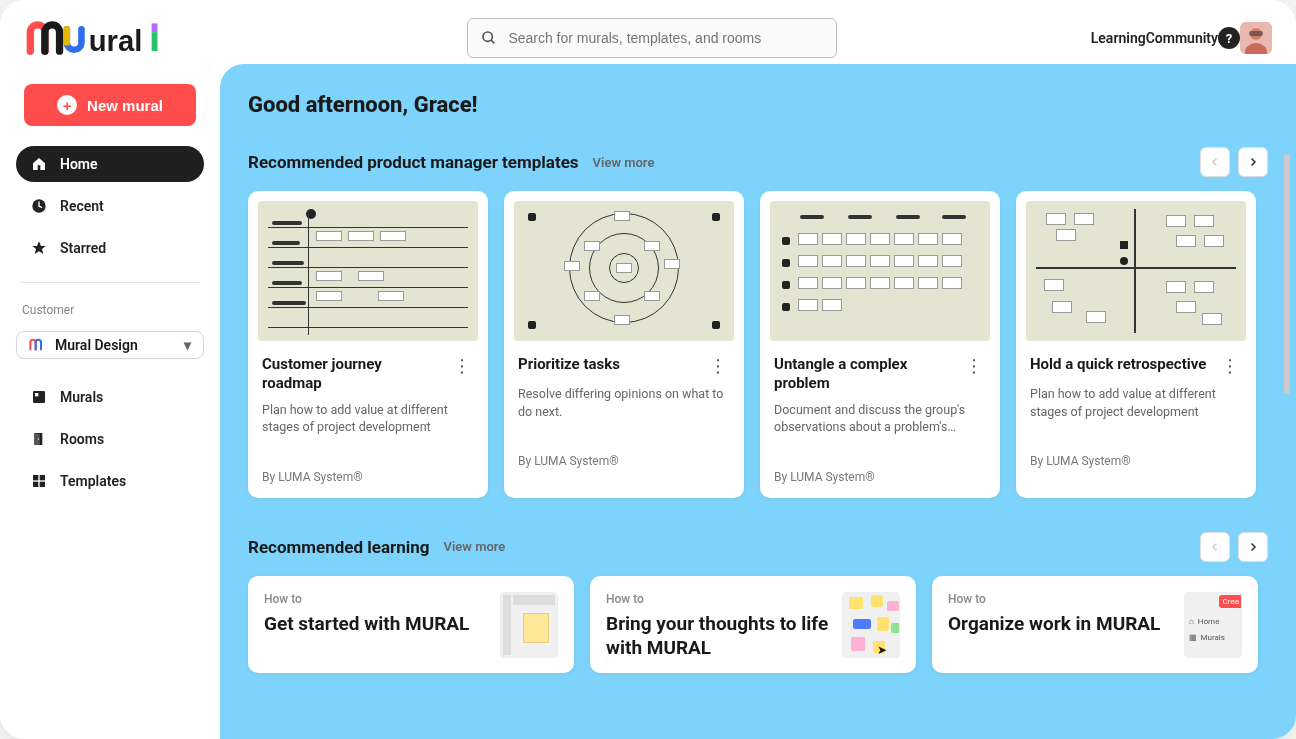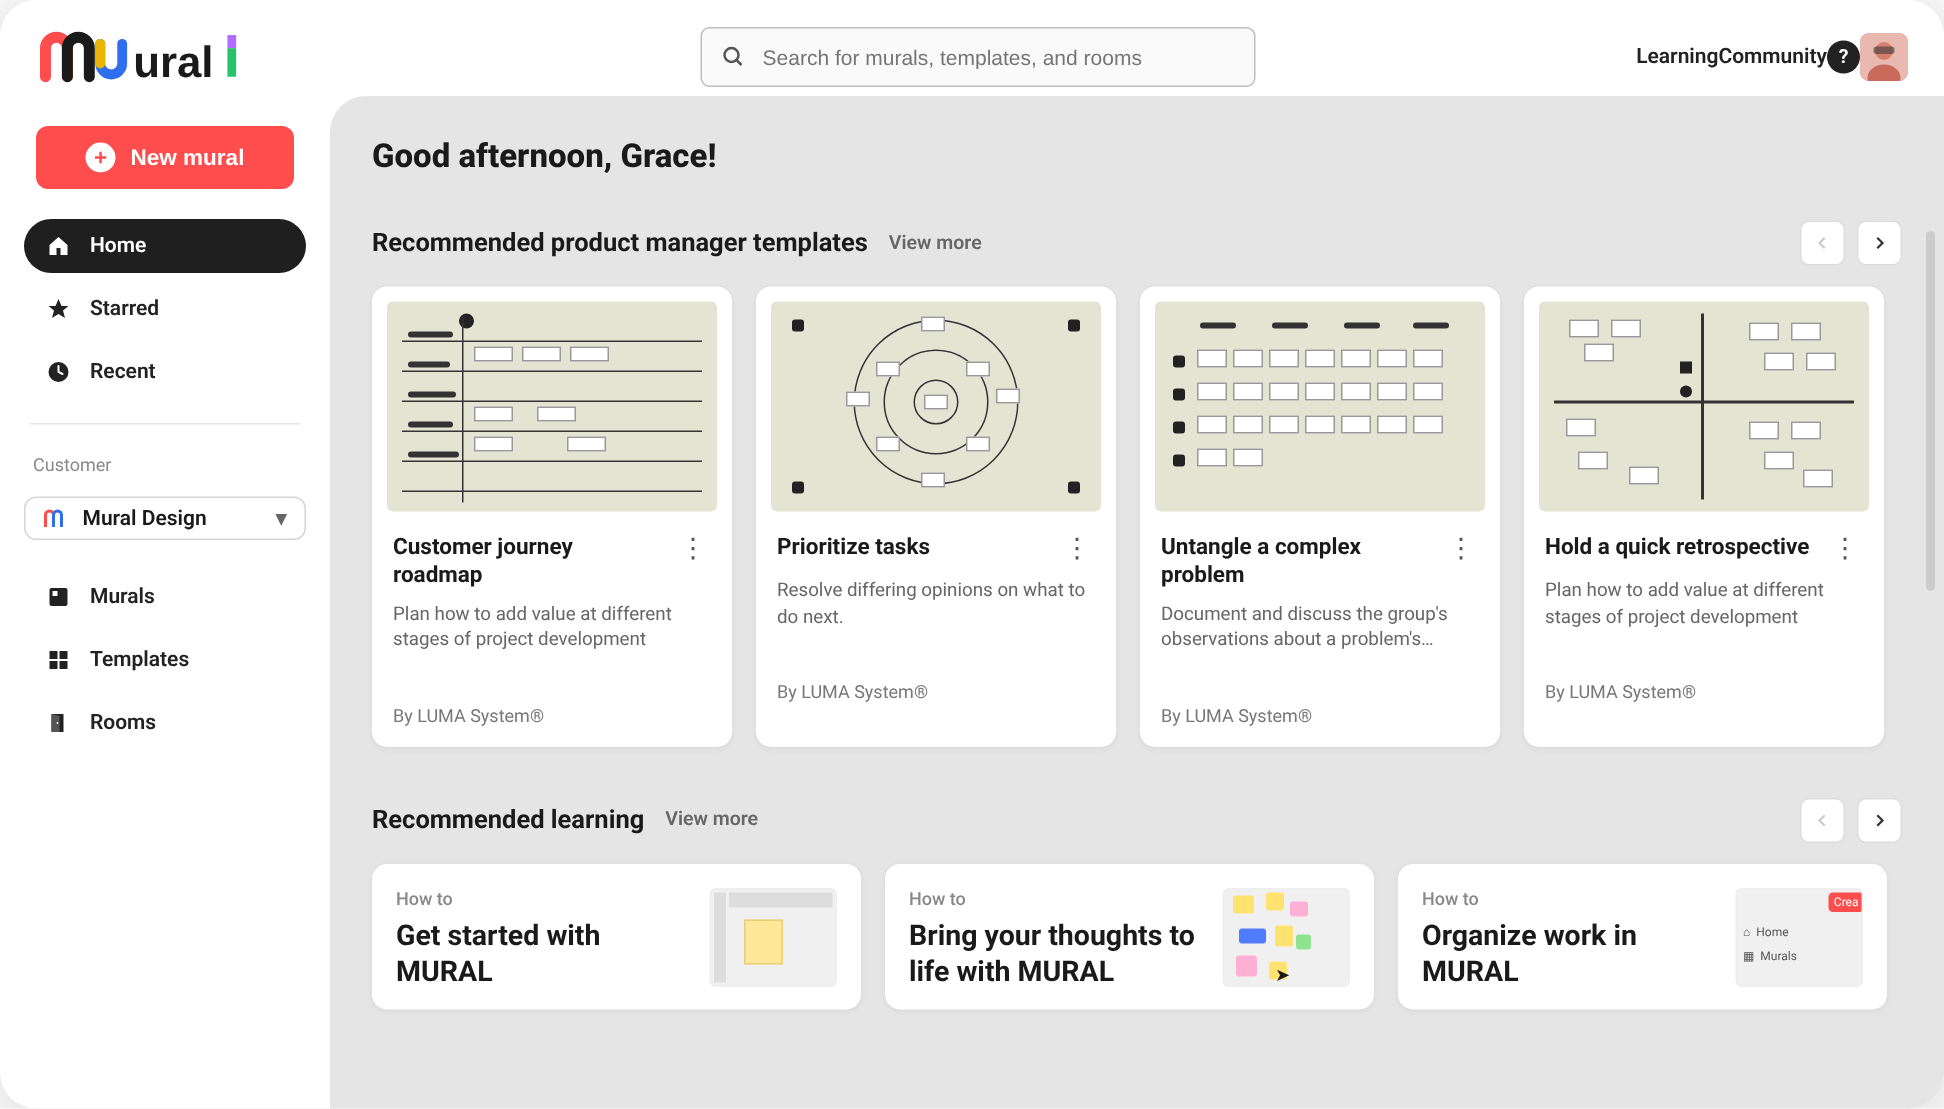--- a/index.html
+++ b/index.html
@@ -19,21 +19,21 @@
 .newmural { background:#ff4d4d; color:#fff; border:none; border-radius:8px; height:42px; display:flex; align-items:center; justify-content:center; gap:10px; font-weight:700; font-size:15px; cursor:pointer; margin: 10px 8px 14px 8px; }
 .newmural .plus { width:20px; height:20px; background:#fff; border-radius:50%; color:#ff4d4d; display:flex; align-items:center; justify-content:center; font-weight:900; }
 .navitem { display:flex; align-items:center; gap:12px; padding: 9px 14px; border-radius:20px; font-size:14px; font-weight:600; cursor:pointer; color:#222;}
 .navitem.active { background:#1f1f1f; color:#fff; }
 .navicon { width:18px; height:18px; display:flex; align-items:center; justify-content:center; }
 .divider { border-top:1px solid #e6e6e6; margin:10px 4px; }
 .ws-label { font-size:12px; color:#888; padding:4px 6px 8px 6px; }
 .ws-select { border:1px solid #d5d5d5; border-radius:8px; padding:5px 12px; display:flex; align-items:center; gap:10px; font-size:14px; font-weight:600; cursor:pointer; margin-bottom:14px;}
 .ws-select .mini { width:16px; height:16px; }
 .ws-select .chev { margin-left:auto; color:#666; }
-.main { flex:1; background:#e5e5e5; border-top-left-radius:24px; padding: 28px 28px 0 28px; overflow-y:auto; position:relative; }
+.main { flex:1; background:#7dd3fc; border-top-left-radius:24px; padding: 28px 28px 0 28px; overflow-y:auto; position:relative; }
 .greeting { font-size:22px; font-weight:800; margin-bottom: 30px; }
 .section-head { display:flex; align-items:center; gap:14px; margin-bottom:14px; }
 .section-title { font-size:17px; font-weight:700; }
 .view-more { font-size:13px; font-weight:600; color:#666; cursor:pointer; }
 .arrows { margin-left:auto; display:flex; gap:8px; }
 .arrowbtn { width:30px; height:30px; border:1px solid #ddd; border-radius:6px; background:#fff; display:flex; align-items:center; justify-content:center; cursor:pointer; color:#333; }
 .arrowbtn.disabled { color:#ccc; cursor:default; }
 .cards { display:flex; gap:16px; margin-bottom:34px; }
 .card { width: 240px; background:#fff; border-radius:10px; box-shadow:0 1px 4px rgba(0,0,0,0.06); overflow:hidden; display:flex; flex-direction:column; cursor:pointer;}
 .thumb { height:140px; background:#e3e5d2; margin:10px; border-radius:4px; position:relative; overflow:hidden;}
@@ -41,21 +41,21 @@
 .card-title-row { display:flex; align-items:flex-start; gap:6px;}
 .card-title { font-size:15px; font-weight:700; line-height:1.25; flex:1; }
 .kebab { color:#555; font-size:18px; line-height:1; padding:2px 4px; cursor:pointer; letter-spacing:-1px;}
 .card-desc { font-size:12.5px; color:#666; margin-top:8px; line-height:1.4; min-height:44px;}
 .card-author { font-size:12px; color:#777; margin-top:25px; }
 .learn-cards { display:flex; gap:16px; }
 .learn-card { width: 326px; background:#fff; border-radius:10px; box-shadow:0 1px 4px rgba(0,0,0,0.06); padding:16px 16px 12px 16px; display:flex; gap:10px; cursor:pointer; min-height:90px;}
 .learn-text { flex:1; }
 .howto { font-size:12px; color:#888; margin-bottom:6px; font-weight:500;}
 .learn-title { font-size:19px; font-weight:700; line-height:1.3; }
-.learn-thumb { width:85px; height:66px; background:#f0f0f0; border-radius:4px; position:relative; overflow:hidden; border:1px solid #eee;}
+.learn-thumb { width:58px; height:66px; background:#f0f0f0; border-radius:4px; position:relative; overflow:hidden; border:1px solid #eee;}
 .scrolltrack { position:absolute; right:6px; top:90px; width:6px; height:600px; }
 .scrollthumb { width:6px; height:240px; background:#ccc; border-radius:3px; }
 
 
 .t-lines .row { position:absolute; left:10px; right:10px; height:1px; background:#333; }
 .t-lines .sq { position:absolute; width:26px; height:10px; background:#fff; border:1px solid #999; }
 .t-lines .scribble { position:absolute; height:4px; background:#333; border-radius:2px; }
 .t-lines .dot { position:absolute; width:10px; height:10px; background:#222; border-radius:50%; }
 
 .t-circle .ring { position:absolute; border:1.5px solid #333; border-radius:50%; }
@@ -134,33 +134,33 @@
         <span class="navicon">
           <svg width="16" height="16" viewBox="0 0 24 24" fill="#fff">
               <path d="M3 11 L12 3 L21 11 V21 H14 V14 H10 V21 H3 Z"></path>
             </svg>
         </span>
         <span>Home</span>
       </div>
       <div class="navitem">
         <span class="navicon">
           <svg width="16" height="16" viewBox="0 0 24 24" fill="#222">
-              <path d="M12 2 L15 9 L22 9 L16.5 13.5 L18.5 21 L12 17 L5.5 21 L7.5 13.5 L2 9 L9 9 Z"></path>
-            </svg>
-        </span>
-        <span>Starred</span>
-      </div>
-      <div class="navitem">
-        <span class="navicon">
-          <svg width="16" height="16" viewBox="0 0 24 24" fill="#222">
               <circle cx="12" cy="12" r="10"></circle>
               <path d="M12 6 V12 L16 14" stroke="#fff" stroke-width="2" fill="none" stroke-linecap="round"></path>
             </svg>
         </span>
         <span>Recent</span>
+      </div>
+      <div class="navitem">
+        <span class="navicon">
+          <svg width="16" height="16" viewBox="0 0 24 24" fill="#222">
+              <path d="M12 2 L15 9 L22 9 L16.5 13.5 L18.5 21 L12 17 L5.5 21 L7.5 13.5 L2 9 L9 9 Z"></path>
+            </svg>
+        </span>
+        <span>Starred</span>
       </div>
 
       <div class="divider"></div>
       <div class="ws-label">Customer</div>
 
       <div class="ws-select">
         <span class="mini">
           <svg viewBox="0 0 24 24" width="16" height="16">
               <path d="M2 20 V8 a4 4 0 0 1 8 0 V20" fill="none" stroke="#ff4d4d" stroke-width="3"></path>
               <path d="M10 20 V8 a4 4 0 0 1 8 0 V20" fill="none" stroke="#2f6fed" stroke-width="3"></path>
@@ -175,37 +175,37 @@
           <svg width="16" height="16" viewBox="0 0 24 24" fill="#222">
               <rect x="3" y="3" width="18" height="18" rx="2"></rect>
               <rect x="6" y="6" width="5" height="5" fill="#fff"></rect>
             </svg>
         </span>
         <span>Murals</span>
       </div>
       <div class="navitem">
         <span class="navicon">
           <svg width="16" height="16" viewBox="0 0 24 24" fill="#222">
+              <rect x="5" y="3" width="12" height="18"></rect>
+              <polygon points="5,3 13,5 13,21 5,21" fill="#555"></polygon>
+              <circle cx="11" cy="12" r="1" fill="#fff"></circle>
+            </svg>
+        </span>
+        <span>Rooms</span>
+      </div>
+      <div class="navitem">
+        <span class="navicon">
+          <svg width="16" height="16" viewBox="0 0 24 24" fill="#222">
               <rect x="3" y="3" width="8" height="8"></rect>
               <rect x="13" y="3" width="8" height="8"></rect>
               <rect x="3" y="13" width="8" height="8"></rect>
               <rect x="13" y="13" width="8" height="8"></rect>
             </svg>
         </span>
         <span>Templates</span>
-      </div>
-      <div class="navitem">
-        <span class="navicon">
-          <svg width="16" height="16" viewBox="0 0 24 24" fill="#222">
-              <rect x="5" y="3" width="12" height="18"></rect>
-              <polygon points="5,3 13,5 13,21 5,21" fill="#555"></polygon>
-              <circle cx="11" cy="12" r="1" fill="#fff"></circle>
-            </svg>
-        </span>
-        <span>Rooms</span>
       </div>
     </div>
 
     <div class="main">
       <div class="scrolltrack">
           <div class="scrollthumb"></div>
         </div>
 
       <div class="greeting">Good afternoon, Grace!</div>
 

